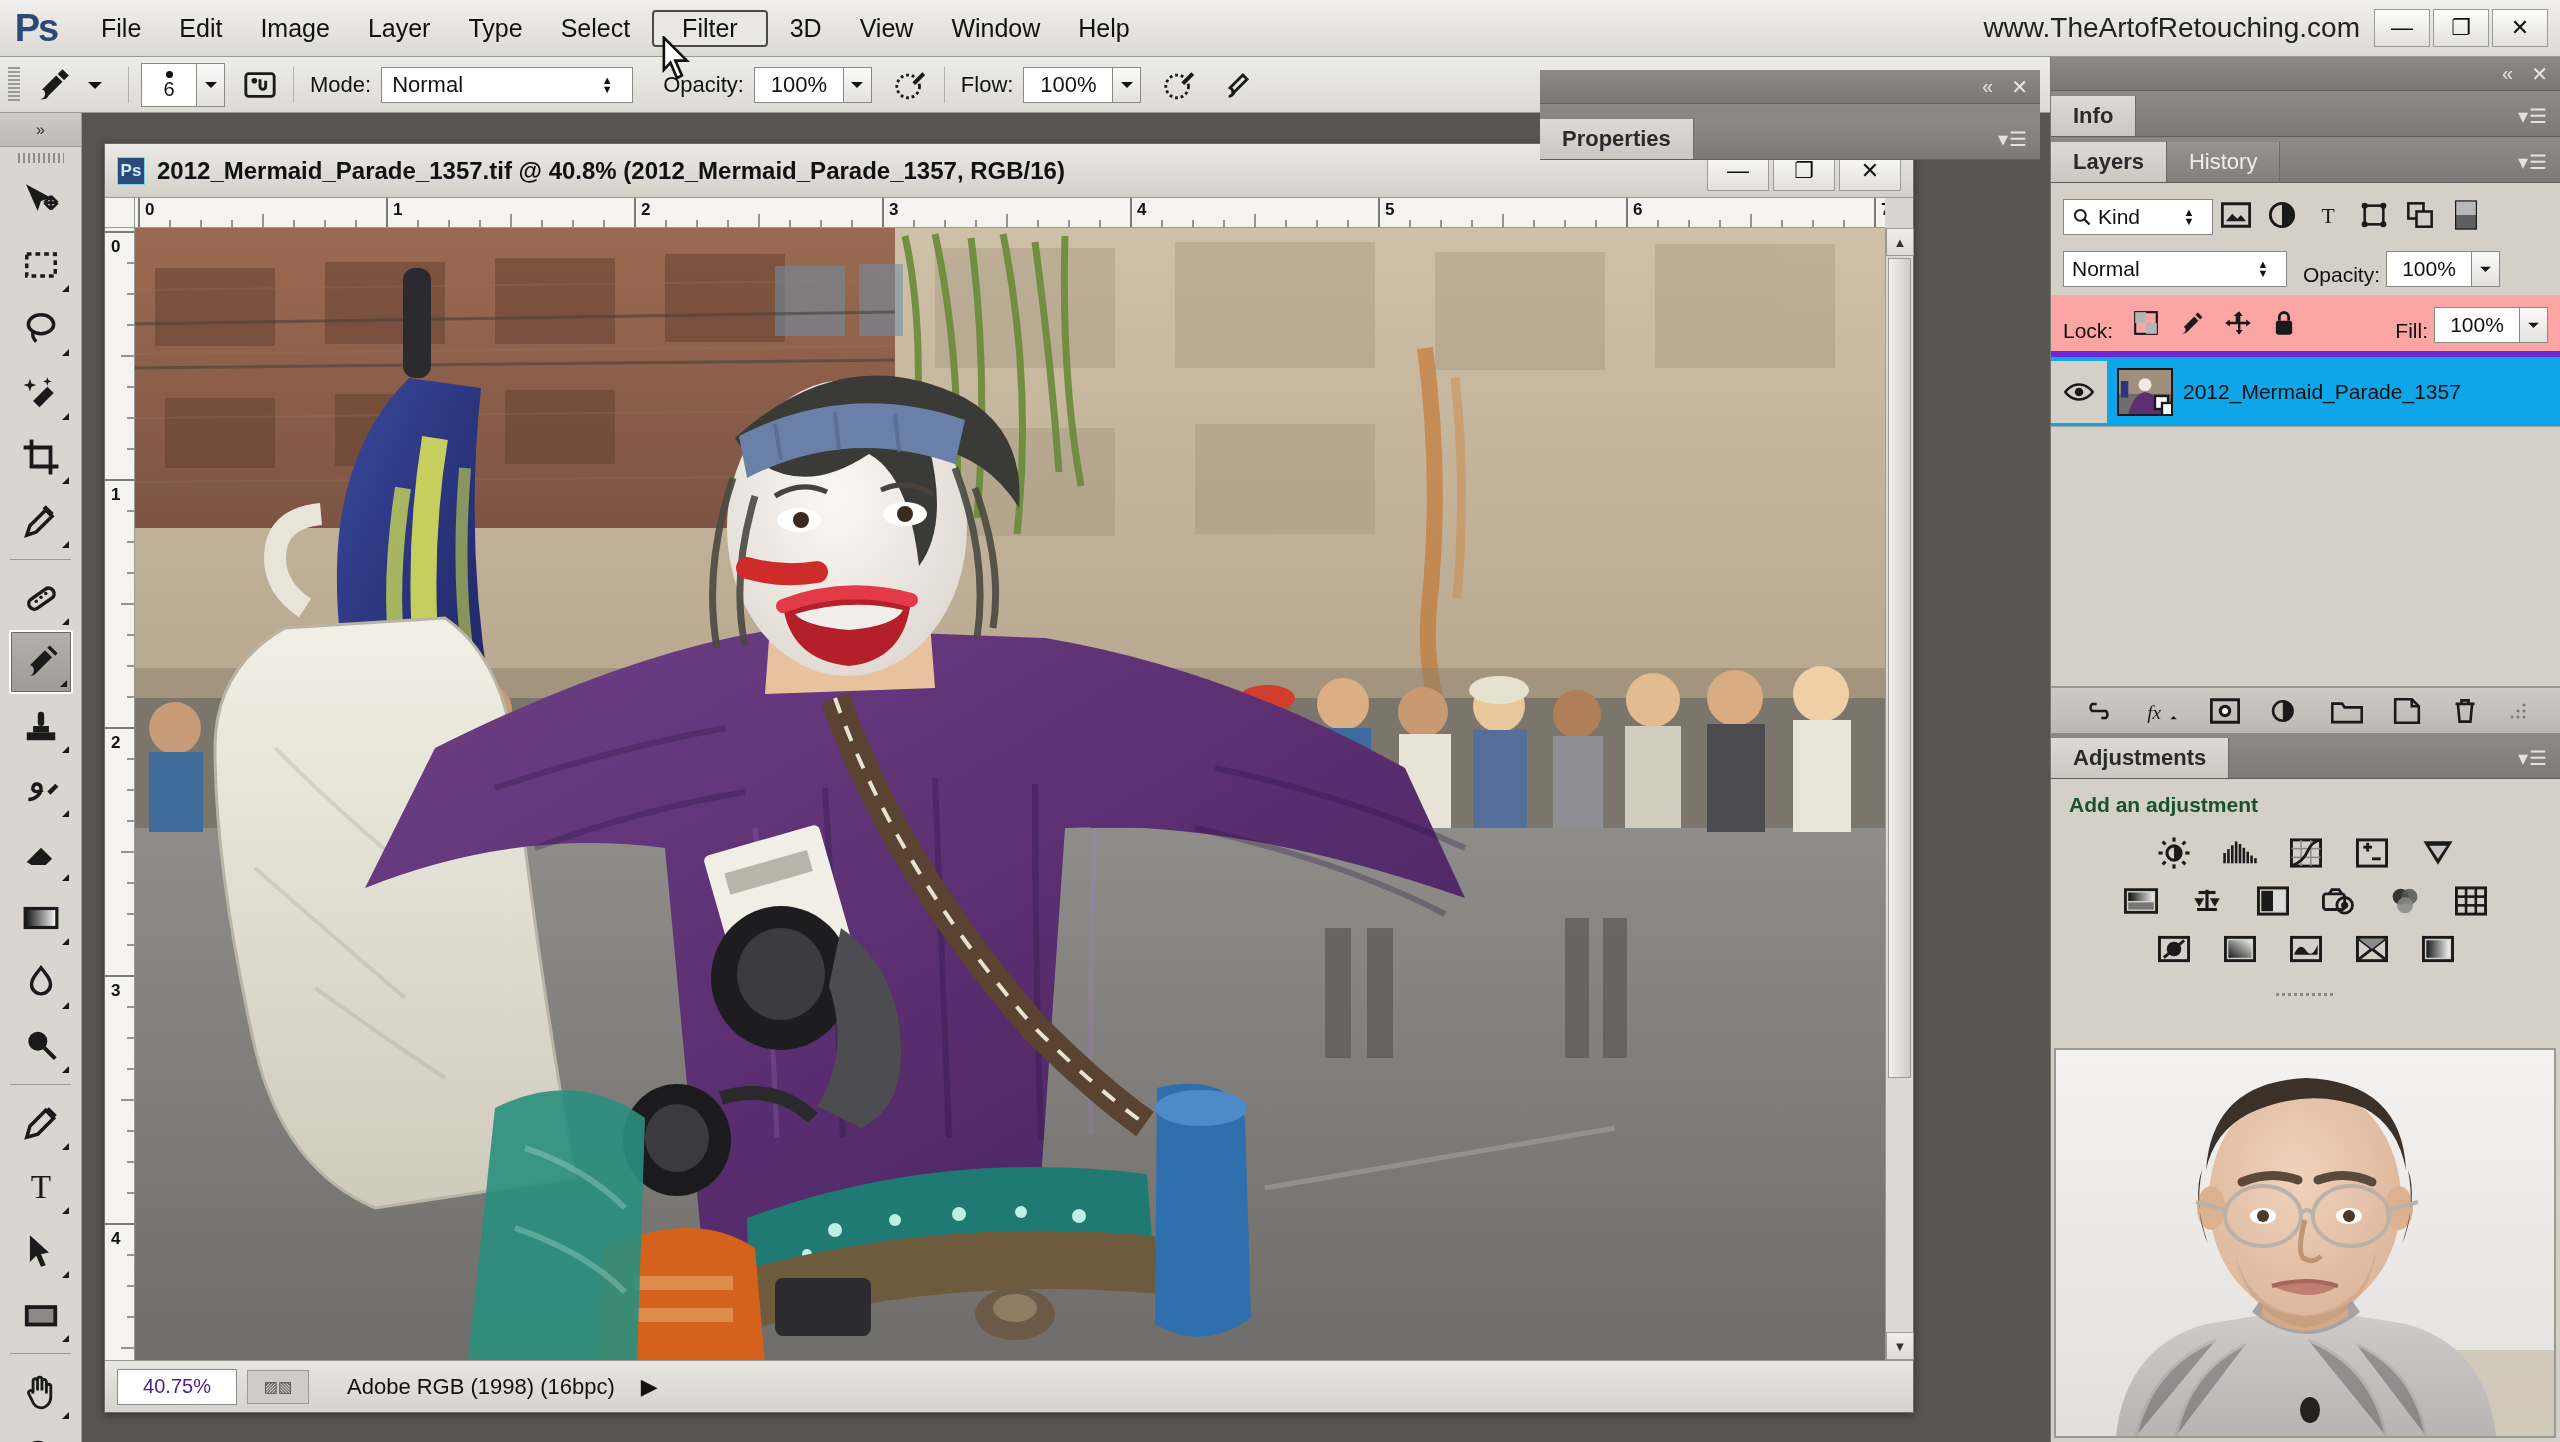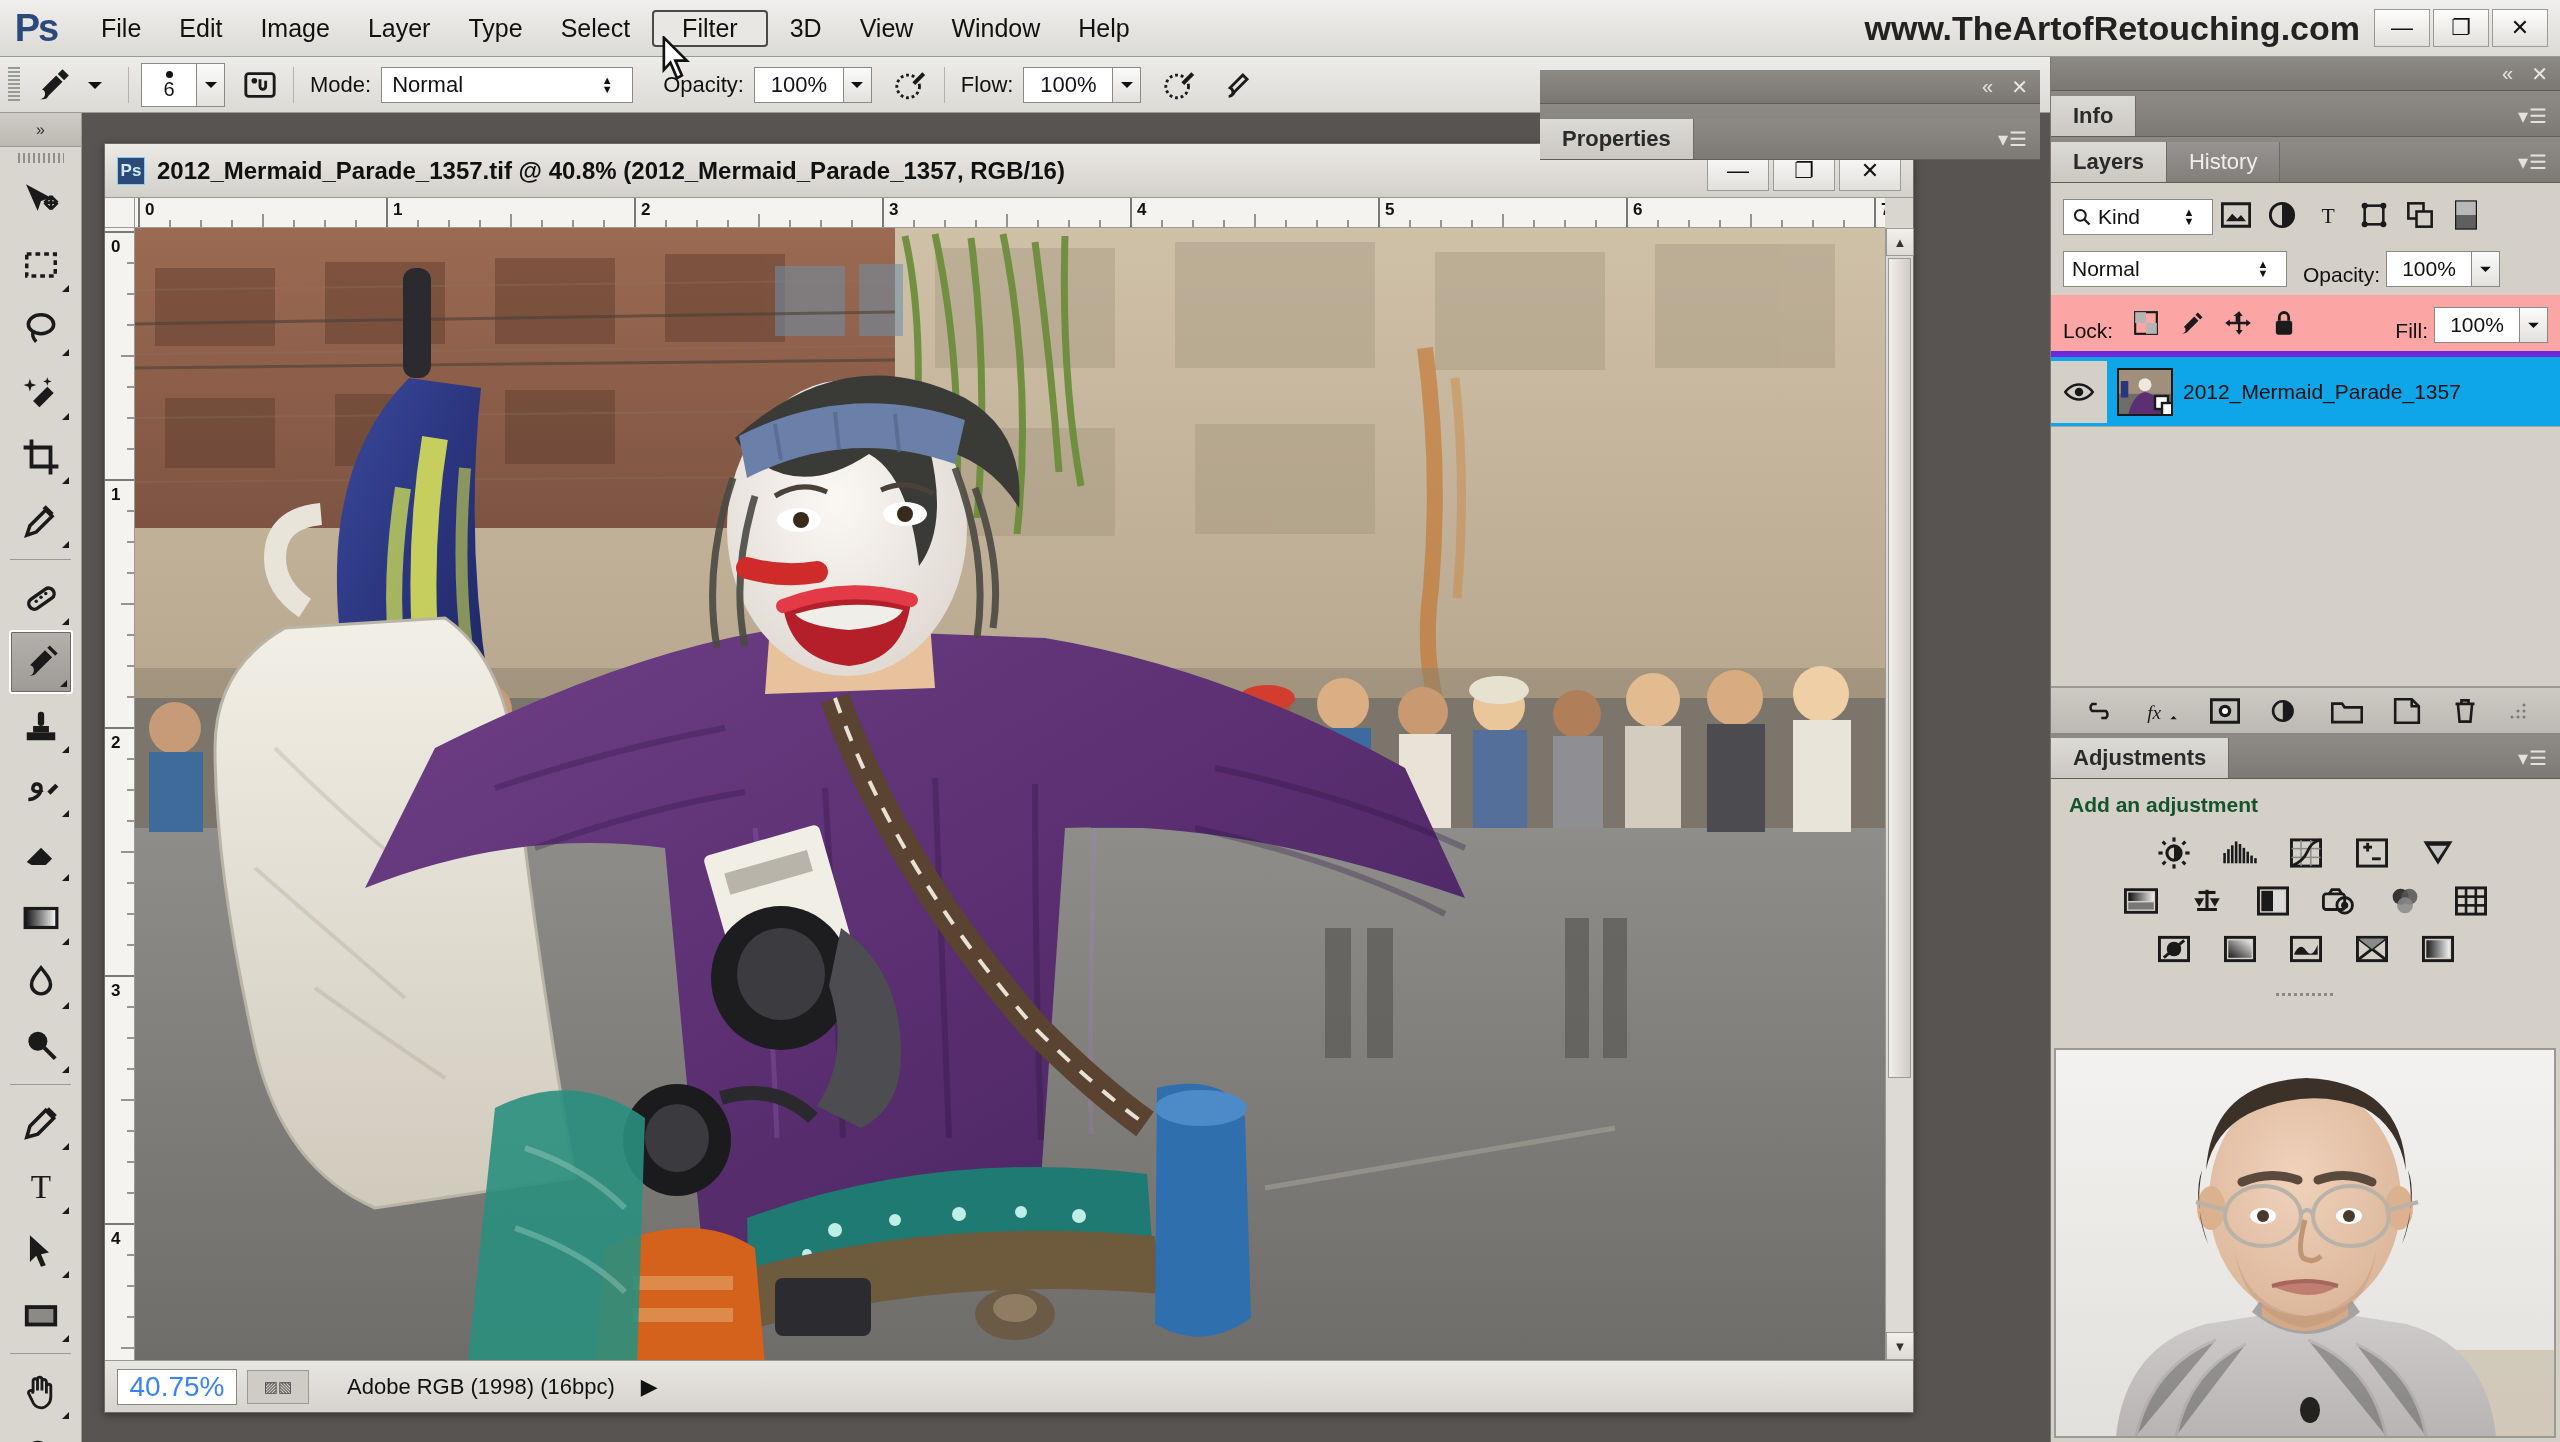--- a/index.html
+++ b/index.html
@@ -27,21 +27,21 @@
   #menubar { display:flex; align-items:center; height:57px; margin-left:18px; }
   .menu-item {
     font-size:25px; color:#111; padding:6px 16px; margin:0 3px;
     white-space:nowrap; cursor:default; line-height:1;
   }
   .menu-item.active {
     border:2px solid #4a4a4a; border-radius:4px;
     background:#e9e7e3; padding:4px 28px;
   }
   #brandname {
-    margin-left:auto; font-size:34px; color:#222; padding-right:14px; white-space:nowrap;font-weight:bold;
+    margin-left:auto; font-size:28px; color:#222; padding-right:14px; white-space:nowrap;
   }
   .wbtn {
     width:56px; height:38px; margin-right:3px;
     background:linear-gradient(#fdfdfd,#e2e0db);
     border:1px solid #9b9b95;
     display:flex; align-items:center; justify-content:center;
     font-size:22px; color:#111; cursor:default;
   }
   .wbtn:last-child { margin-right:12px; }
 
@@ -160,21 +160,21 @@
     overflow:hidden; background:#6b6b6b;
   }
   #doc-status {
     position:absolute; left:0; bottom:0; height:52px; right:0;
     background:linear-gradient(#e8e6e2,#d6d3ce); border-top:1px solid #9a9a94;
     display:flex; align-items:center;
   }
   #zoomfield {
     width:120px; height:36px; background:#fff; border:1px solid #8a8a84;
     margin-left:12px; display:flex; align-items:center; justify-content:center;
-    font-size:28px; color:#3b82f6;
+    font-size:20px; color:#4c1d95;
   }
   .status-chip {
     width:62px; height:34px; margin-left:10px;
     background:#cfccc6; border:1px solid #9a9a94;
     display:flex; align-items:center; justify-content:center; font-size:15px; color:#444;
   }
   #status-text { font-size:22px; color:#111; margin-left:38px; white-space:nowrap; }
   #status-arrow { margin-left:26px; font-size:22px; color:#111; }
 
   #vscroll { position:absolute; right:0; top:84px; bottom:52px; width:28px;

